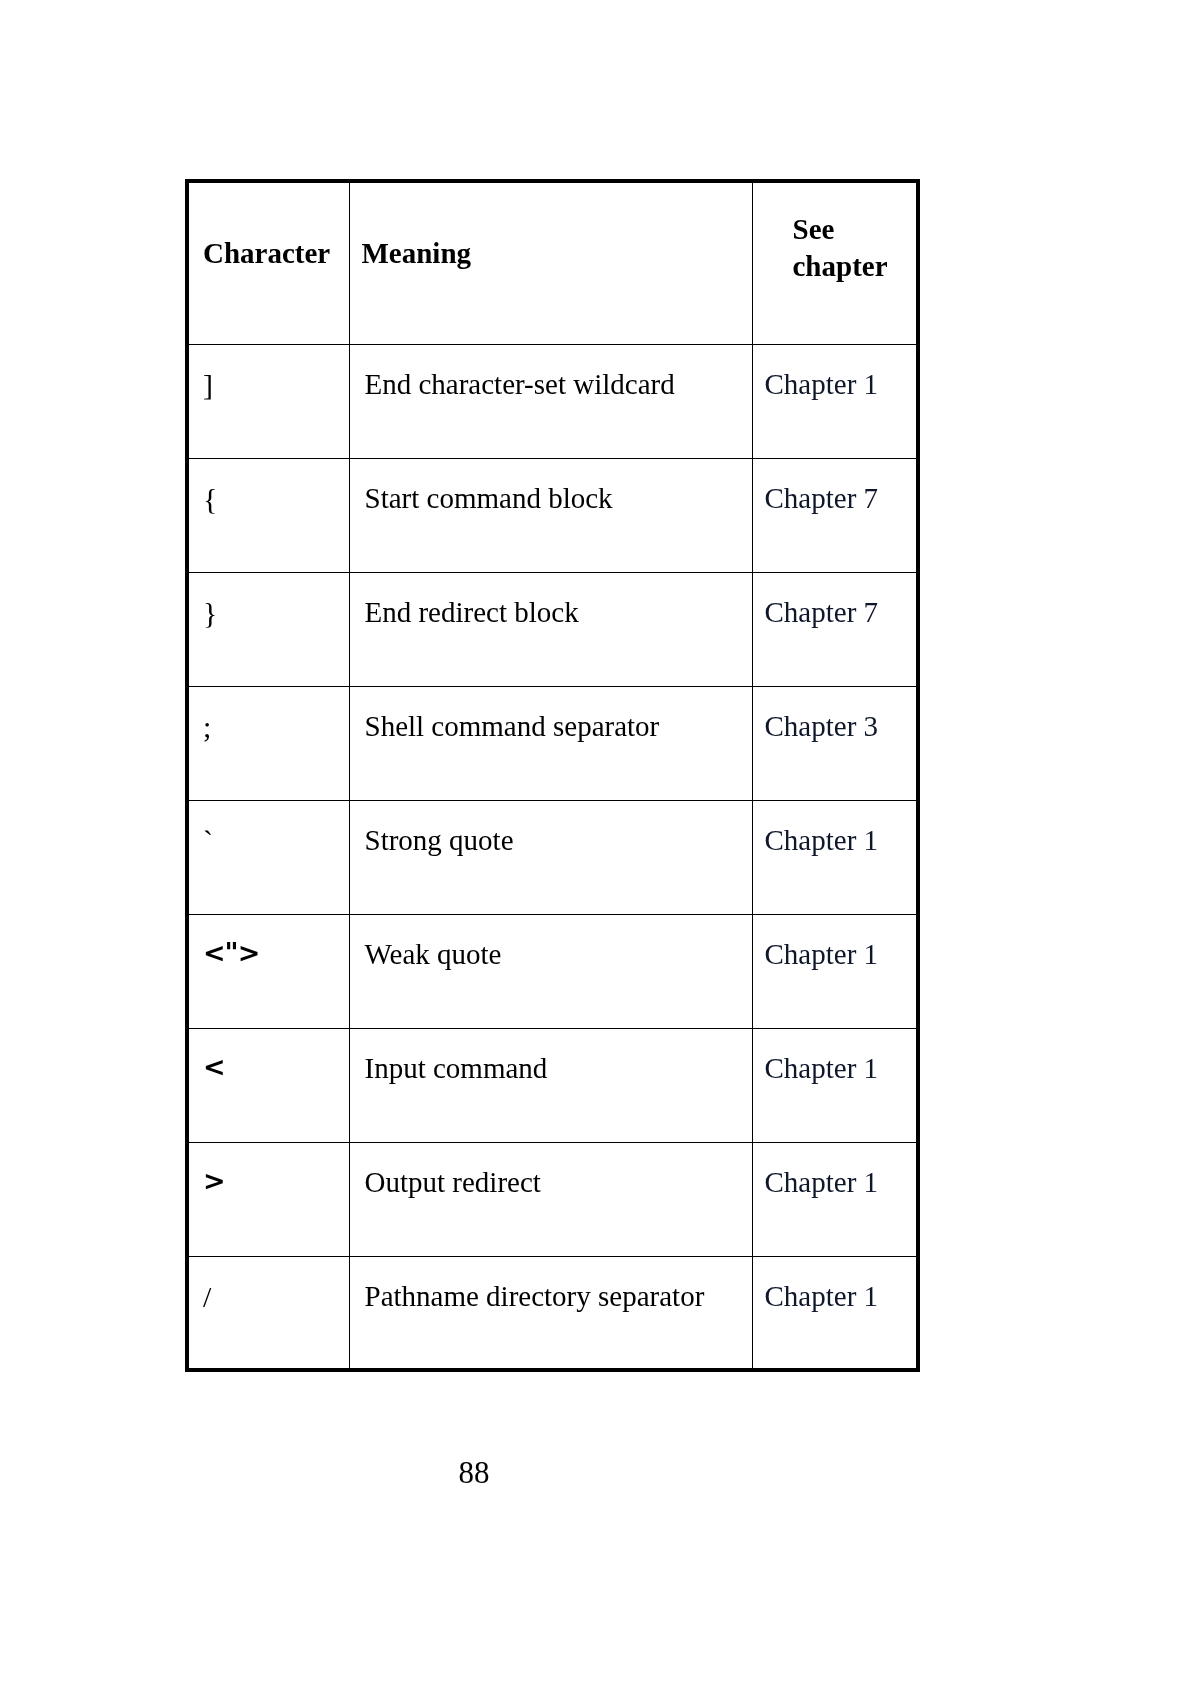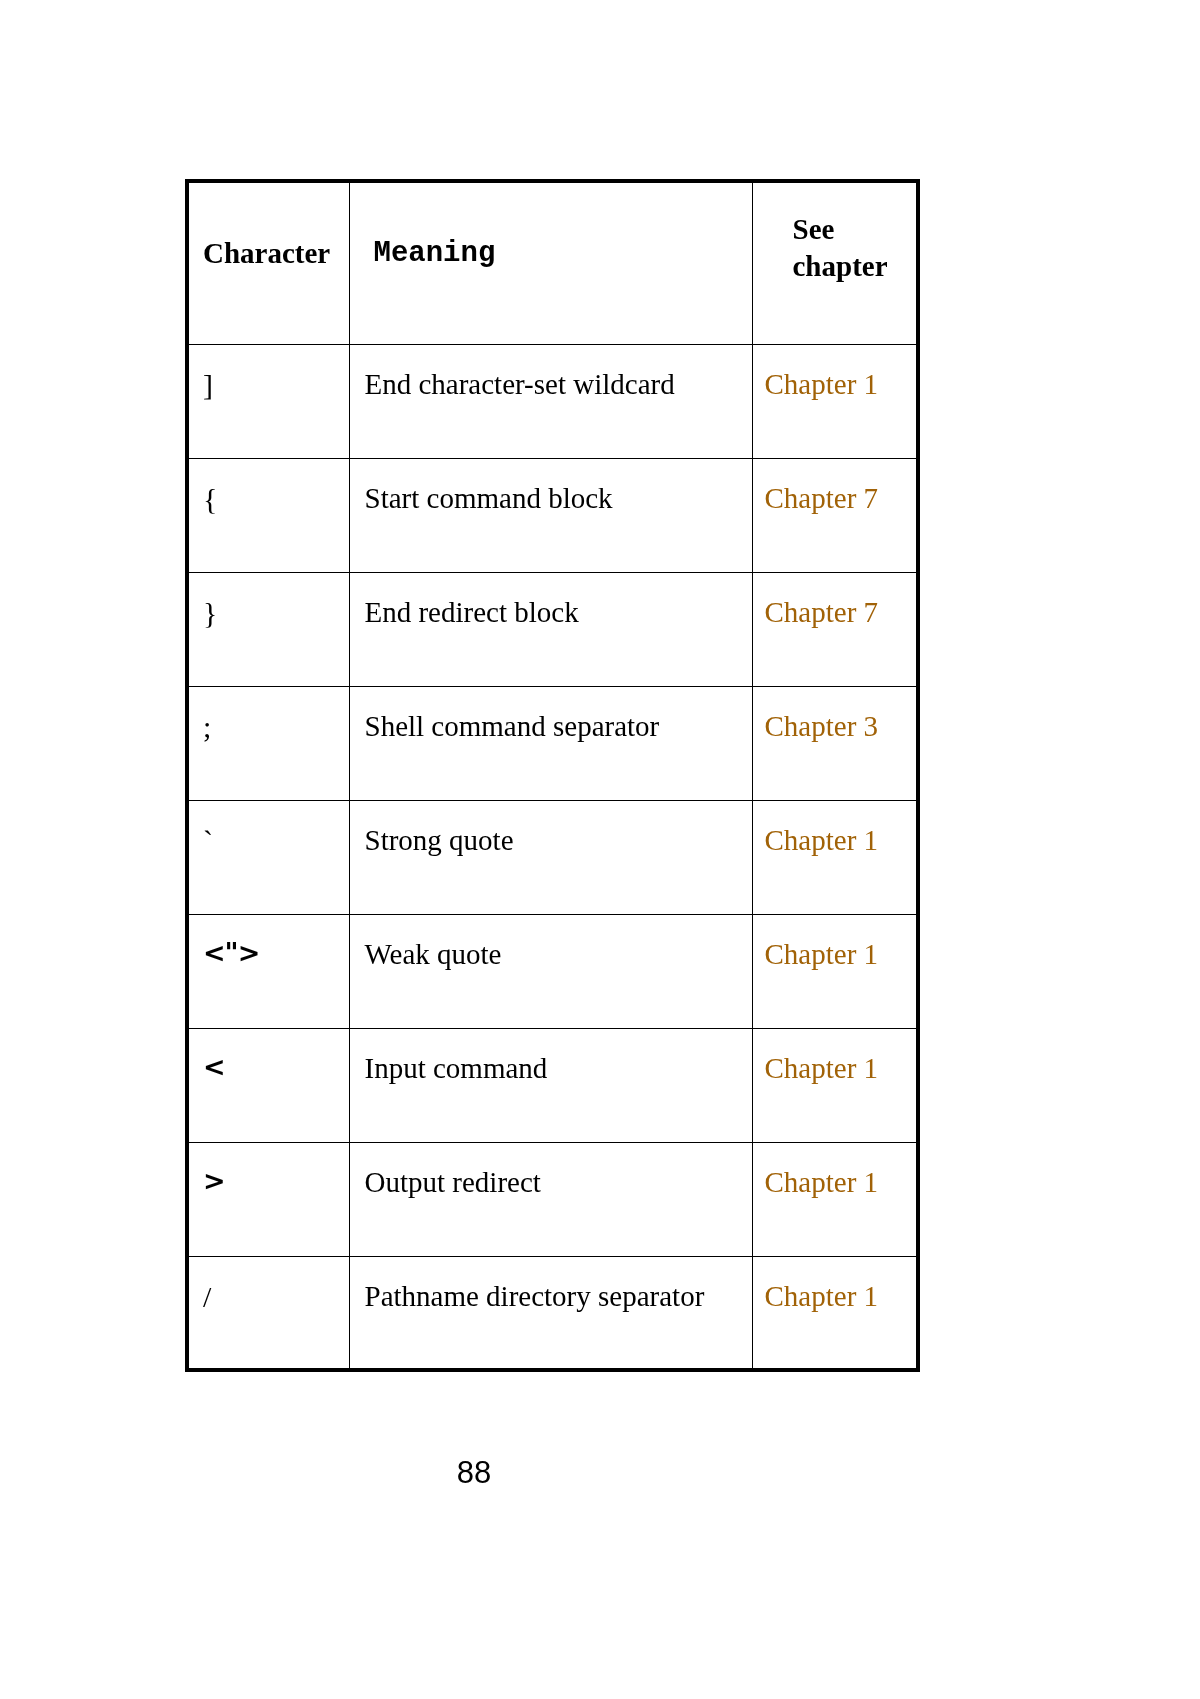--- a/index.html
+++ b/index.html
@@ -60,21 +60,21 @@
     font-size: 29px;
     line-height: 1.28;
     color: #000000;
     text-align: left;
     padding: 52px 10px 10px 14px;
     height: 163px;
     box-sizing: border-box;
     border-bottom: 3px solid #000000;
   }
   thead th.th-char    { padding-left: 14px; }
-  thead th.th-meaning { padding-left: 24px; font-family: Liberation Mono, monospace; }
+  thead th.th-meaning { padding-left: 12px; }
   thead th.th-chap {
     padding-top: 28px;
     padding-left: 12px;
   }
   .th-chap-line { display: block; margin-left: 28px; }
 
   
   tbody tr { height: 114px; }
 
   tbody td {
@@ -106,34 +106,34 @@
     white-space: nowrap;
   }
 
   td.cell-chapter {
     padding-left: 12px;
     padding-top: 22px;
     color: #0000ff;
     white-space: nowrap;
   }
   .chapter-link {
-    color: #a16207;
+    color: #0f172a;
     text-decoration: none;
   }
 
   
   .page-number {
     position: absolute;
     left: 0;
     top: 1455px;
     width: 948px;
     text-align: center;
     font-size: 31px;
     color: #000000;
-    font-family: Liberation Sans, sans-serif;
+    font-family: Liberation Serif, serif;
   }
 </style>
 </head>
 <body>
 
 <div class="page">
 
   <div class="table-wrap">
     <table class="ref-table">
       <colgroup>

